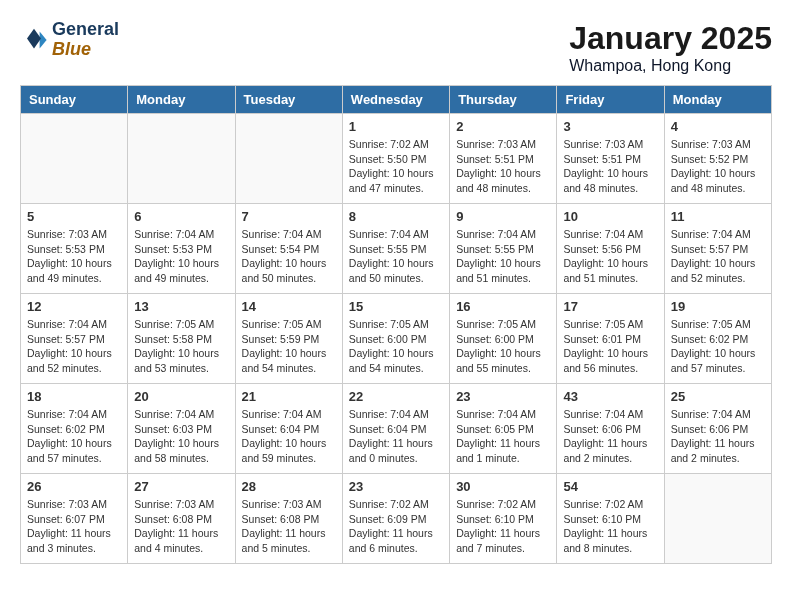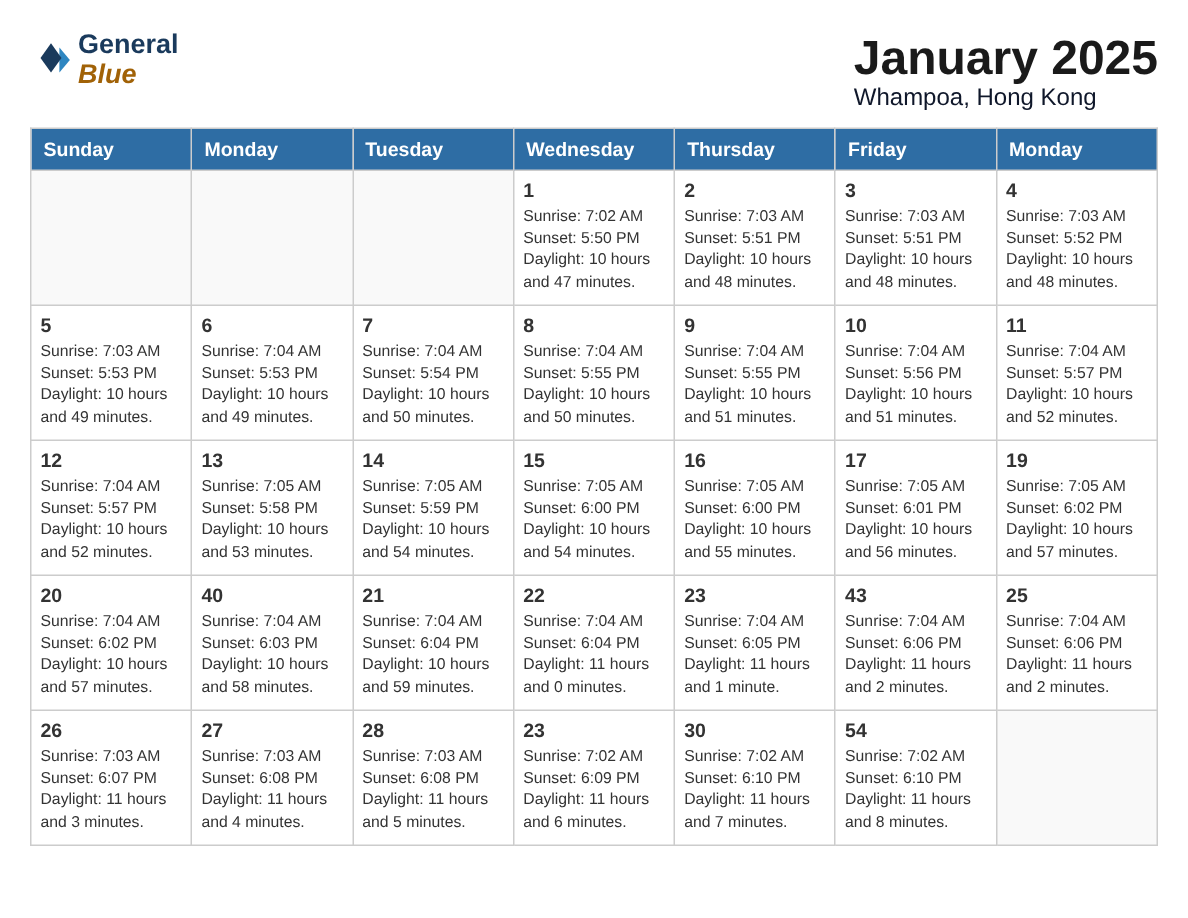--- a/index.html
+++ b/index.html
@@ -243,28 +243,28 @@
         <td>
           <span class="day-number">19</span>
           <div class="day-info" style="white-space: pre-line;">Sunrise: 7:05 AM
 Sunset: 6:02 PM
 Daylight: 10 hours
 and 57 minutes.</div>
         </td>
       </tr>
       <tr>
         <td>
+          <span class="day-number">18</span>
+          <div class="day-info" style="white-space: pre-line;">Sunrise: 7:04 AM
+Sunset: 6:02 PM
+Daylight: 10 hours
+and 57 minutes.</div>
+        </td>
+        <td>
           <span class="day-number">20</span>
-          <div class="day-info" style="white-space: pre-line;">Sunrise: 7:04 AM
-Sunset: 6:02 PM
-Daylight: 10 hours
-and 57 minutes.</div>
-        </td>
-        <td>
-          <span class="day-number">40</span>
           <div class="day-info" style="white-space: pre-line;">Sunrise: 7:04 AM
 Sunset: 6:03 PM
 Daylight: 10 hours
 and 58 minutes.</div>
         </td>
         <td>
           <span class="day-number">21</span>
           <div class="day-info" style="white-space: pre-line;">Sunrise: 7:04 AM
 Sunset: 6:04 PM
 Daylight: 10 hours

